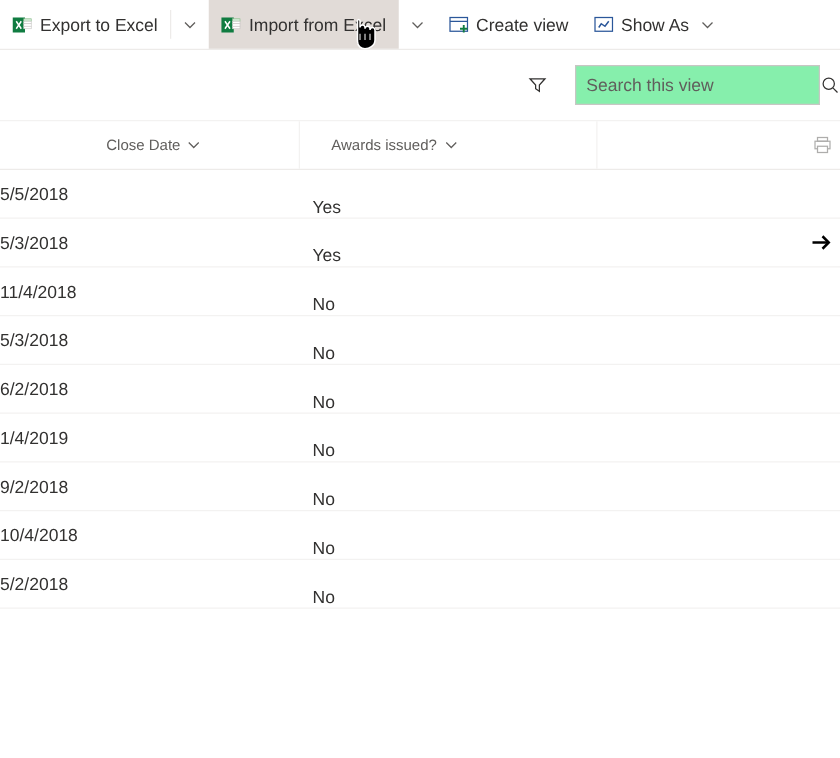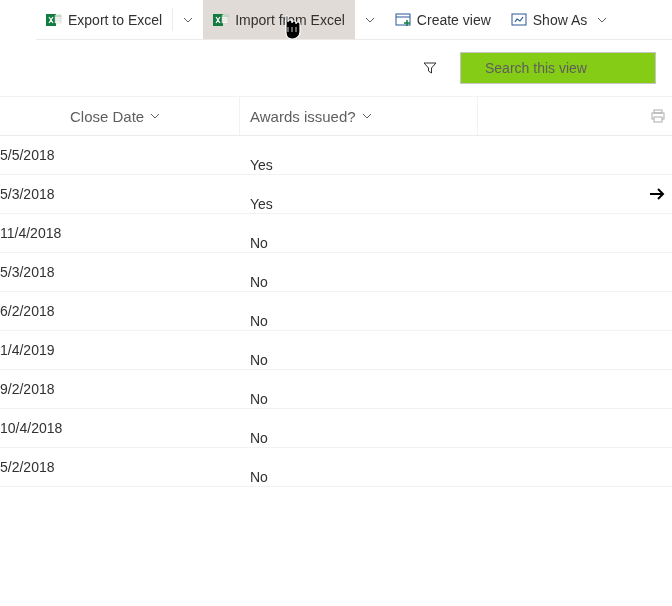--- a/index.html
+++ b/index.html
@@ -1,37 +1,37 @@
 <!DOCTYPE html>
 <html><head>
 <meta charset="utf-8">
 <style>
   * { box-sizing: border-box; margin: 0; padding: 0; }
   html, body { width: 672px; height: 606px; font-family: "Segoe UI", -apple-system, sans-serif; font-size: 14px; color: #323130; background: #fff; overflow: hidden; }
 
   
-  .toolbar { display: flex; align-items: stretch; height: 40px; border-bottom: 1px solid #edebe9; margin-left: 36px; }
+  .toolbar { display: flex; align-items: stretch; height: 40px; border-bottom: 1px solid #edebe9; }
   .tb-item { display: flex; align-items: center; padding: 0 10px; gap: 6px; cursor: pointer; position: relative; }
   .tb-item.hovered { background: #e1dbd7; }
   .tb-divider { width: 1px; background: #edebe9; margin: 8px 0; }
   .tb-caret { display: flex; align-items: center; padding: 0 10px; cursor: pointer; }
   .icon { display: inline-flex; align-items: center; justify-content: center; }
   .tb-label { white-space: nowrap; color: #323130; }
 
   
   .subbar { display: flex; justify-content: flex-end; align-items: center; height: 56px; padding: 0 16px 0 0; gap: 14px; }
   .filter-btn { display:flex; align-items:center; justify-content:center; width:32px; height:32px; cursor:pointer; }
-  .search-wrap { width: 196px; height: 32px; border: 1px solid #c8c6c4; display:flex; align-items:center; padding: 0 24px; gap:6px; background:#84cc16; }
+  .search-wrap { width: 196px; height: 32px; border: 1px solid #c8c6c4; display:flex; align-items:center; padding: 0 8px; gap:6px; background:#86efac; }
   .search-wrap input { border:none; outline:none; flex:1; font-size:14px; color:#323130; background:transparent; }
   .search-wrap input::placeholder { color:#605e5c; }
 
   
   .grid { position: relative; }
   .thead { display:flex; align-items:center; height:40px; border-top:1px solid #f3f2f1; border-bottom:1px solid #edebe9; }
-  .th { display:flex; align-items:center; gap:6px; font-size:15px; color:#605e5c; cursor:pointer; }
+  .th { display:flex; align-items:center; gap:6px; font-size:12px; color:#605e5c; cursor:pointer;margin-left:15px; }
   .col-close { width: 240px; padding-left: 70px; border-right: 1px solid #f3f2f1; height:100%; display:flex; align-items:center; }
   .col-awards { width: 238px; padding-left: 10px; border-right: 1px solid #f3f2f1; height:100%; display:flex; align-items:center; }
   .col-rest { flex:1; height:100%; display:flex; align-items:center; justify-content:flex-end; padding-right:6px; }
 
   .trow { display:flex; align-items:center; height:39px; border-bottom:1px solid #f3f2f1; position:relative; }
   .trow .c1 { width:240px; color:#323130; }
   .trow .c2 { width:238px; padding-left:10px; color:#323130;margin-top:20px; }
   .trow .c3 { flex:1; display:flex; justify-content:flex-end; padding-right:6px; }
 
   

